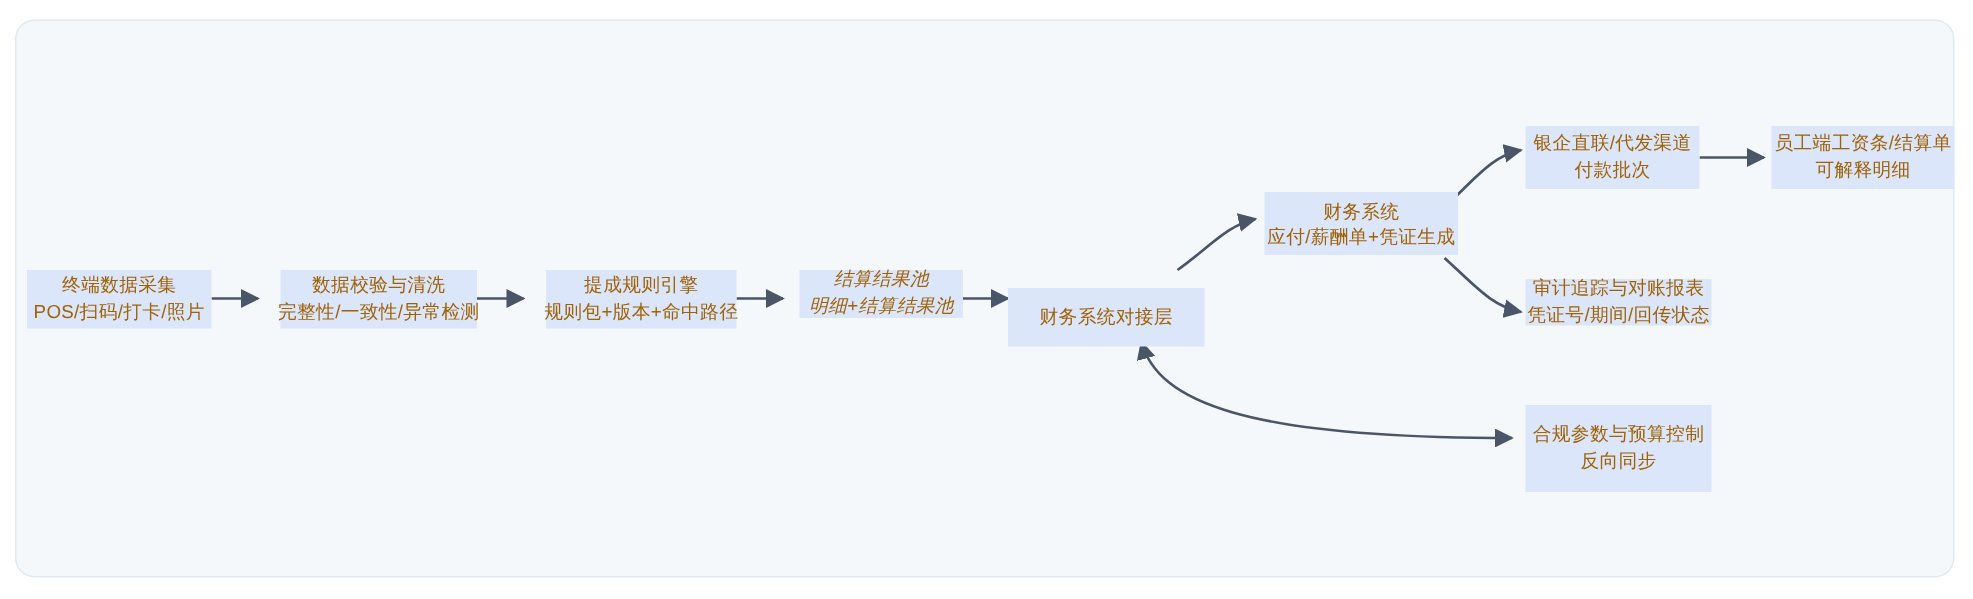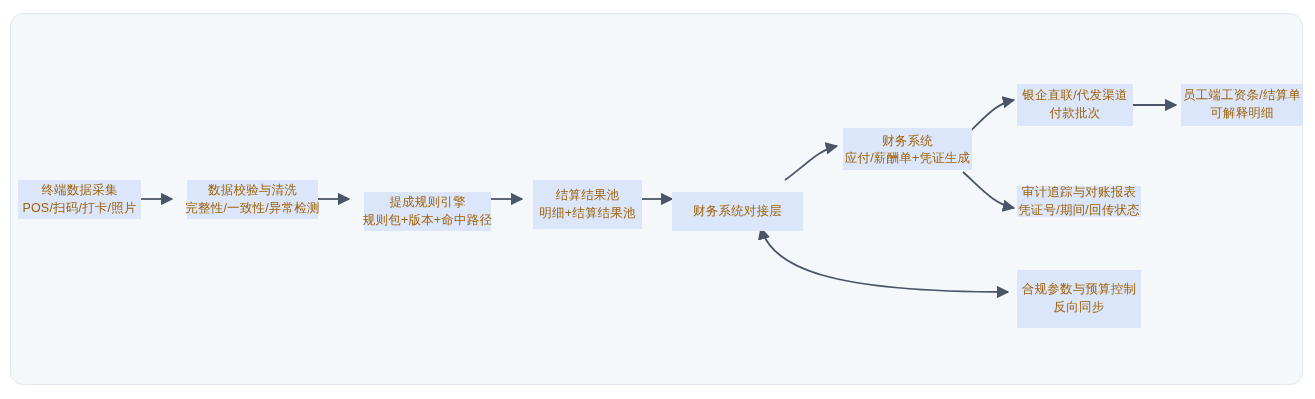--- a/index.html
+++ b/index.html
@@ -91,26 +91,26 @@
   <div class="node" style="left:18px; top:180px; width:123px; height:39px;">
     <span class="line1">终端数据采集</span>
     <span class="line2">POS/扫码/打卡/照片</span>
   </div>
 
   <div class="node" style="left:187px; top:180px; width:131px; height:39px;">
     <span class="line1">数据校验与清洗</span>
     <span class="line2">完整性/一致性/异常检测</span>
   </div>
 
-  <div class="node" style="left:364px; top:192px; width:127px; height:39px;">
+  <div class="node" style="left:364px; top:180px; width:127px; height:39px;">
     <span class="line1">提成规则引擎</span>
     <span class="line2">规则包+版本+命中路径</span>
   </div>
 
-  <div class="node" style="left:533px; top:180px; width:109px; height:49px;">
+  <div class="node" style="left:533px; top:180px; width:109px; height:32px;font-style:italic;">
     <span class="line1">结算结果池</span>
     <span class="line2">明细+结算结果池</span>
   </div>
 
   <div class="node" style="left:672px; top:180px; width:131px; height:39px;margin-top:12px;">
     <span class="line1">财务系统对接层</span>
   </div>
 
   <div class="node" style="left:843px; top:128px; width:129px; height:42px;justify-content:flex-end;">
     <span class="line1">财务系统</span>

